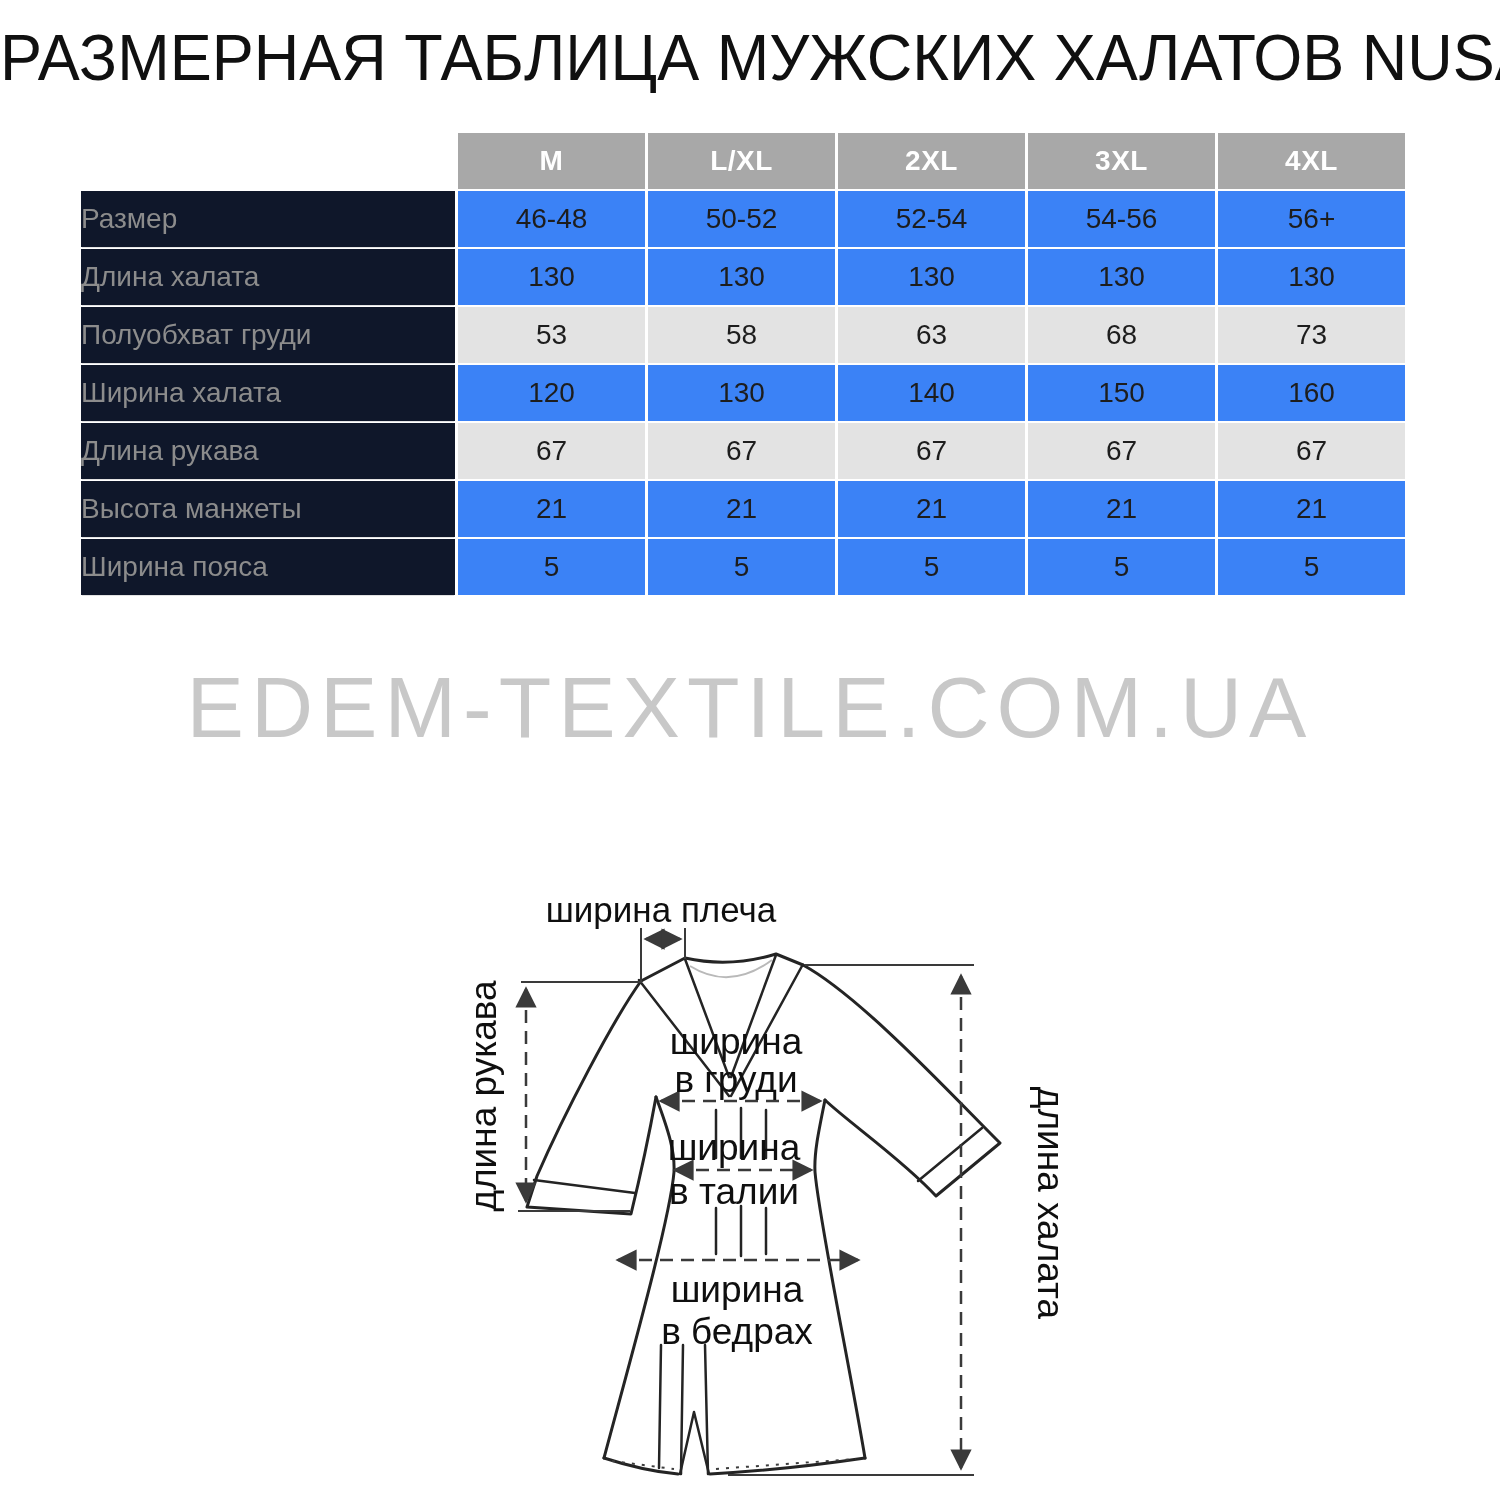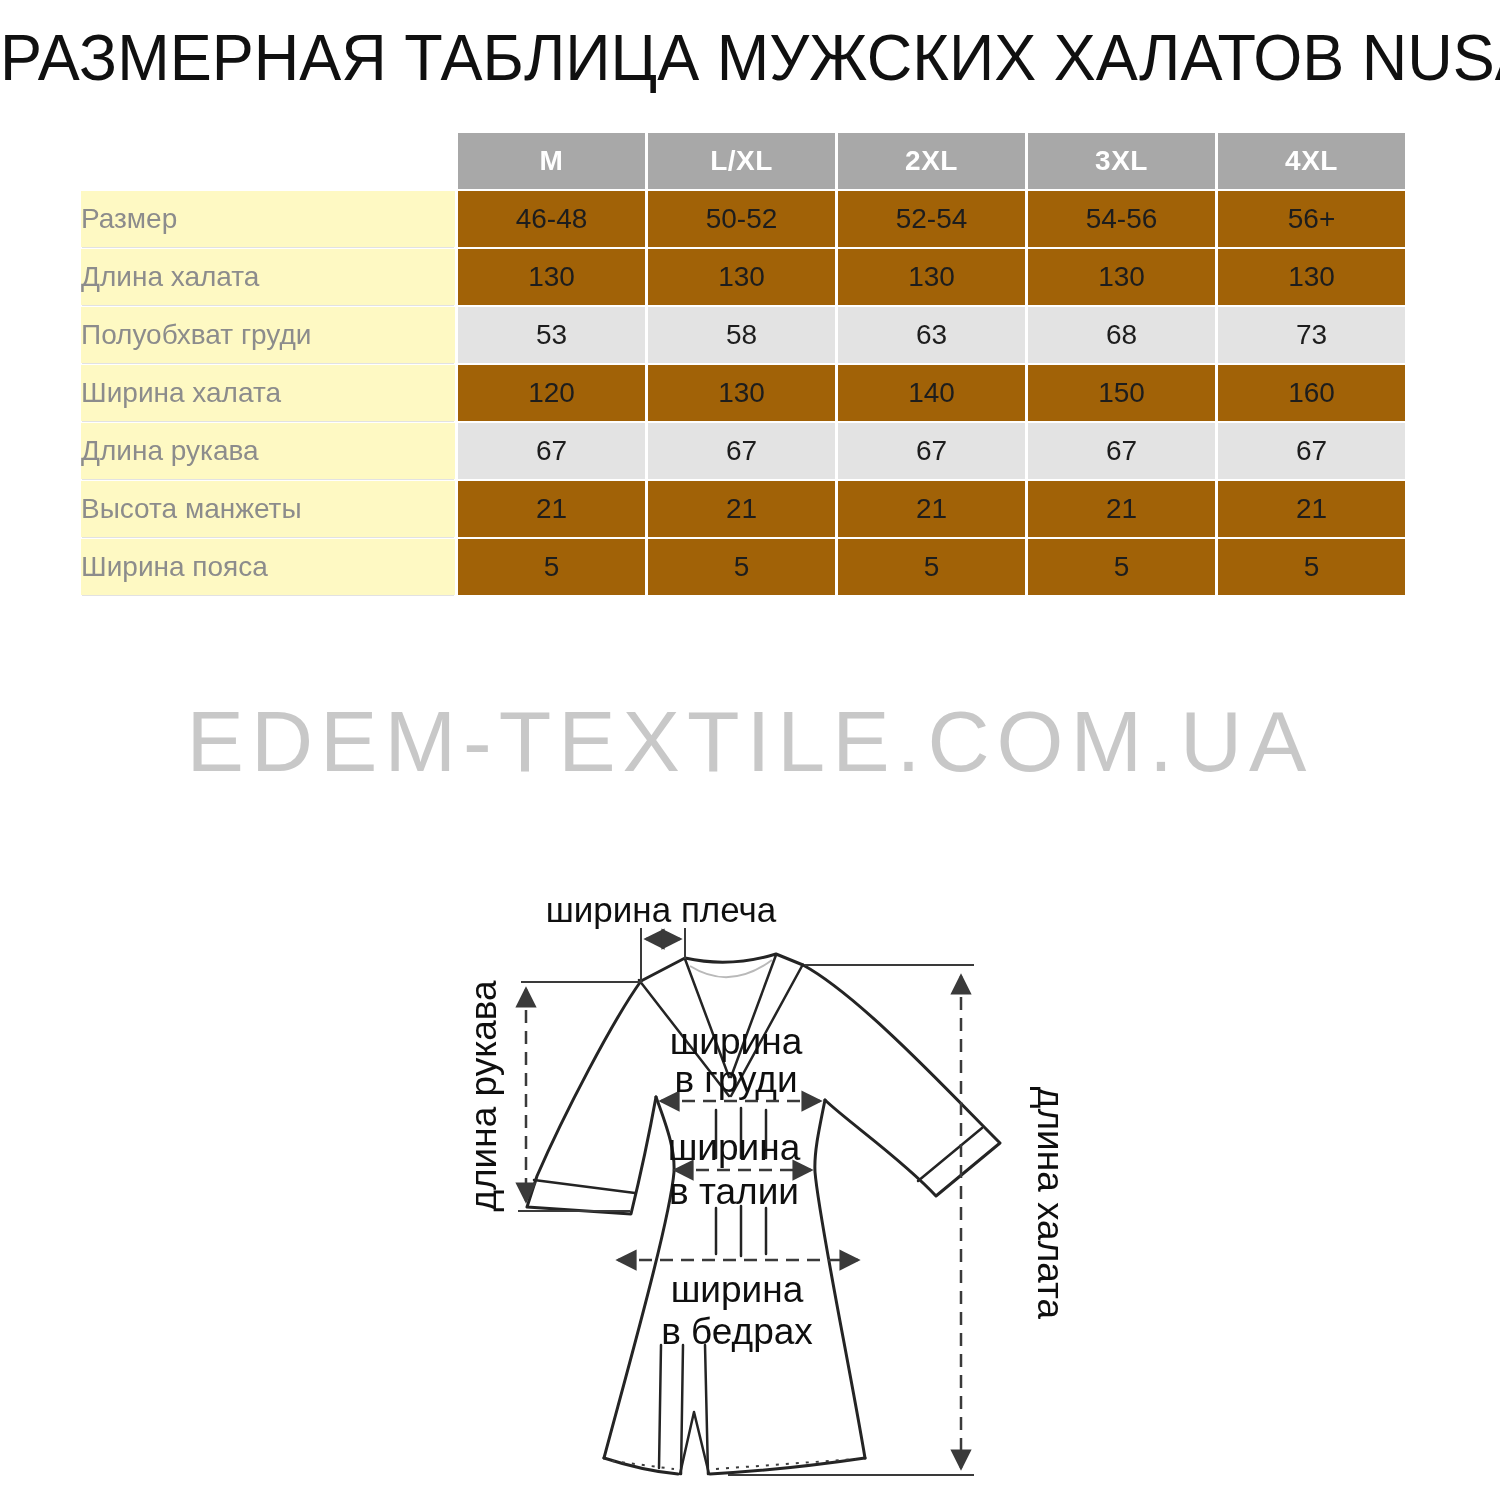--- a/index.html
+++ b/index.html
@@ -18,29 +18,29 @@
     width:100%;table-layout:fixed;
   }
   .size-table th,.size-table td{height:56px;padding:0;vertical-align:middle;}
   .size-table col.label-col{width:374px;}
   .col-head{
     background:#a8a8a8;color:#ffffff;font-size:28px;font-weight:700;
     text-align:center;letter-spacing:0.5px;
   }
   .corner{background:transparent;}
   .row-label{
-    background:#fef9c3;color:#8c8c8c;font-weight:400;font-size:28px;
+    background:#0f172a;color:#8c8c8c;font-weight:400;font-size:28px;
     text-align:left;padding-left:36px;
     box-shadow:0 2px 0 -1px #e2e2e2;
   }
-  tr.light td.cell{background:#a16207;}
+  tr.light td.cell{background:#3b82f6;}
   tr.dark  td.cell{background:#e3e3e3;}
   td.cell{color:#1d1d1d;font-size:28px;text-align:center;}
   .watermark{
-    position:absolute;top:698px;left:50%;transform:translateX(-50%);
+    position:absolute;top:664px;left:50%;transform:translateX(-50%);
     font-size:86px;line-height:1;letter-spacing:7px;white-space:nowrap;
     color:rgba(145,145,145,0.50);z-index:5;pointer-events:none;
   }
   .diagram{position:absolute;left:428px;top:858px;width:662px;height:642px;}
   .diagram svg{width:100%;height:100%;}
   .outline{stroke:#242424;stroke-width:3;fill:none;stroke-linecap:round;stroke-linejoin:round;}
   .thin{stroke-width:2.5;}
   .backneck{stroke:#b9b9b9;stroke-width:2;fill:none;}
   .stitch{stroke:#3c3c3c;stroke-width:2;fill:none;stroke-dasharray:3 7;}
   .mline{stroke:#3a3a3a;stroke-width:2.5;fill:none;stroke-dasharray:13 8;}

